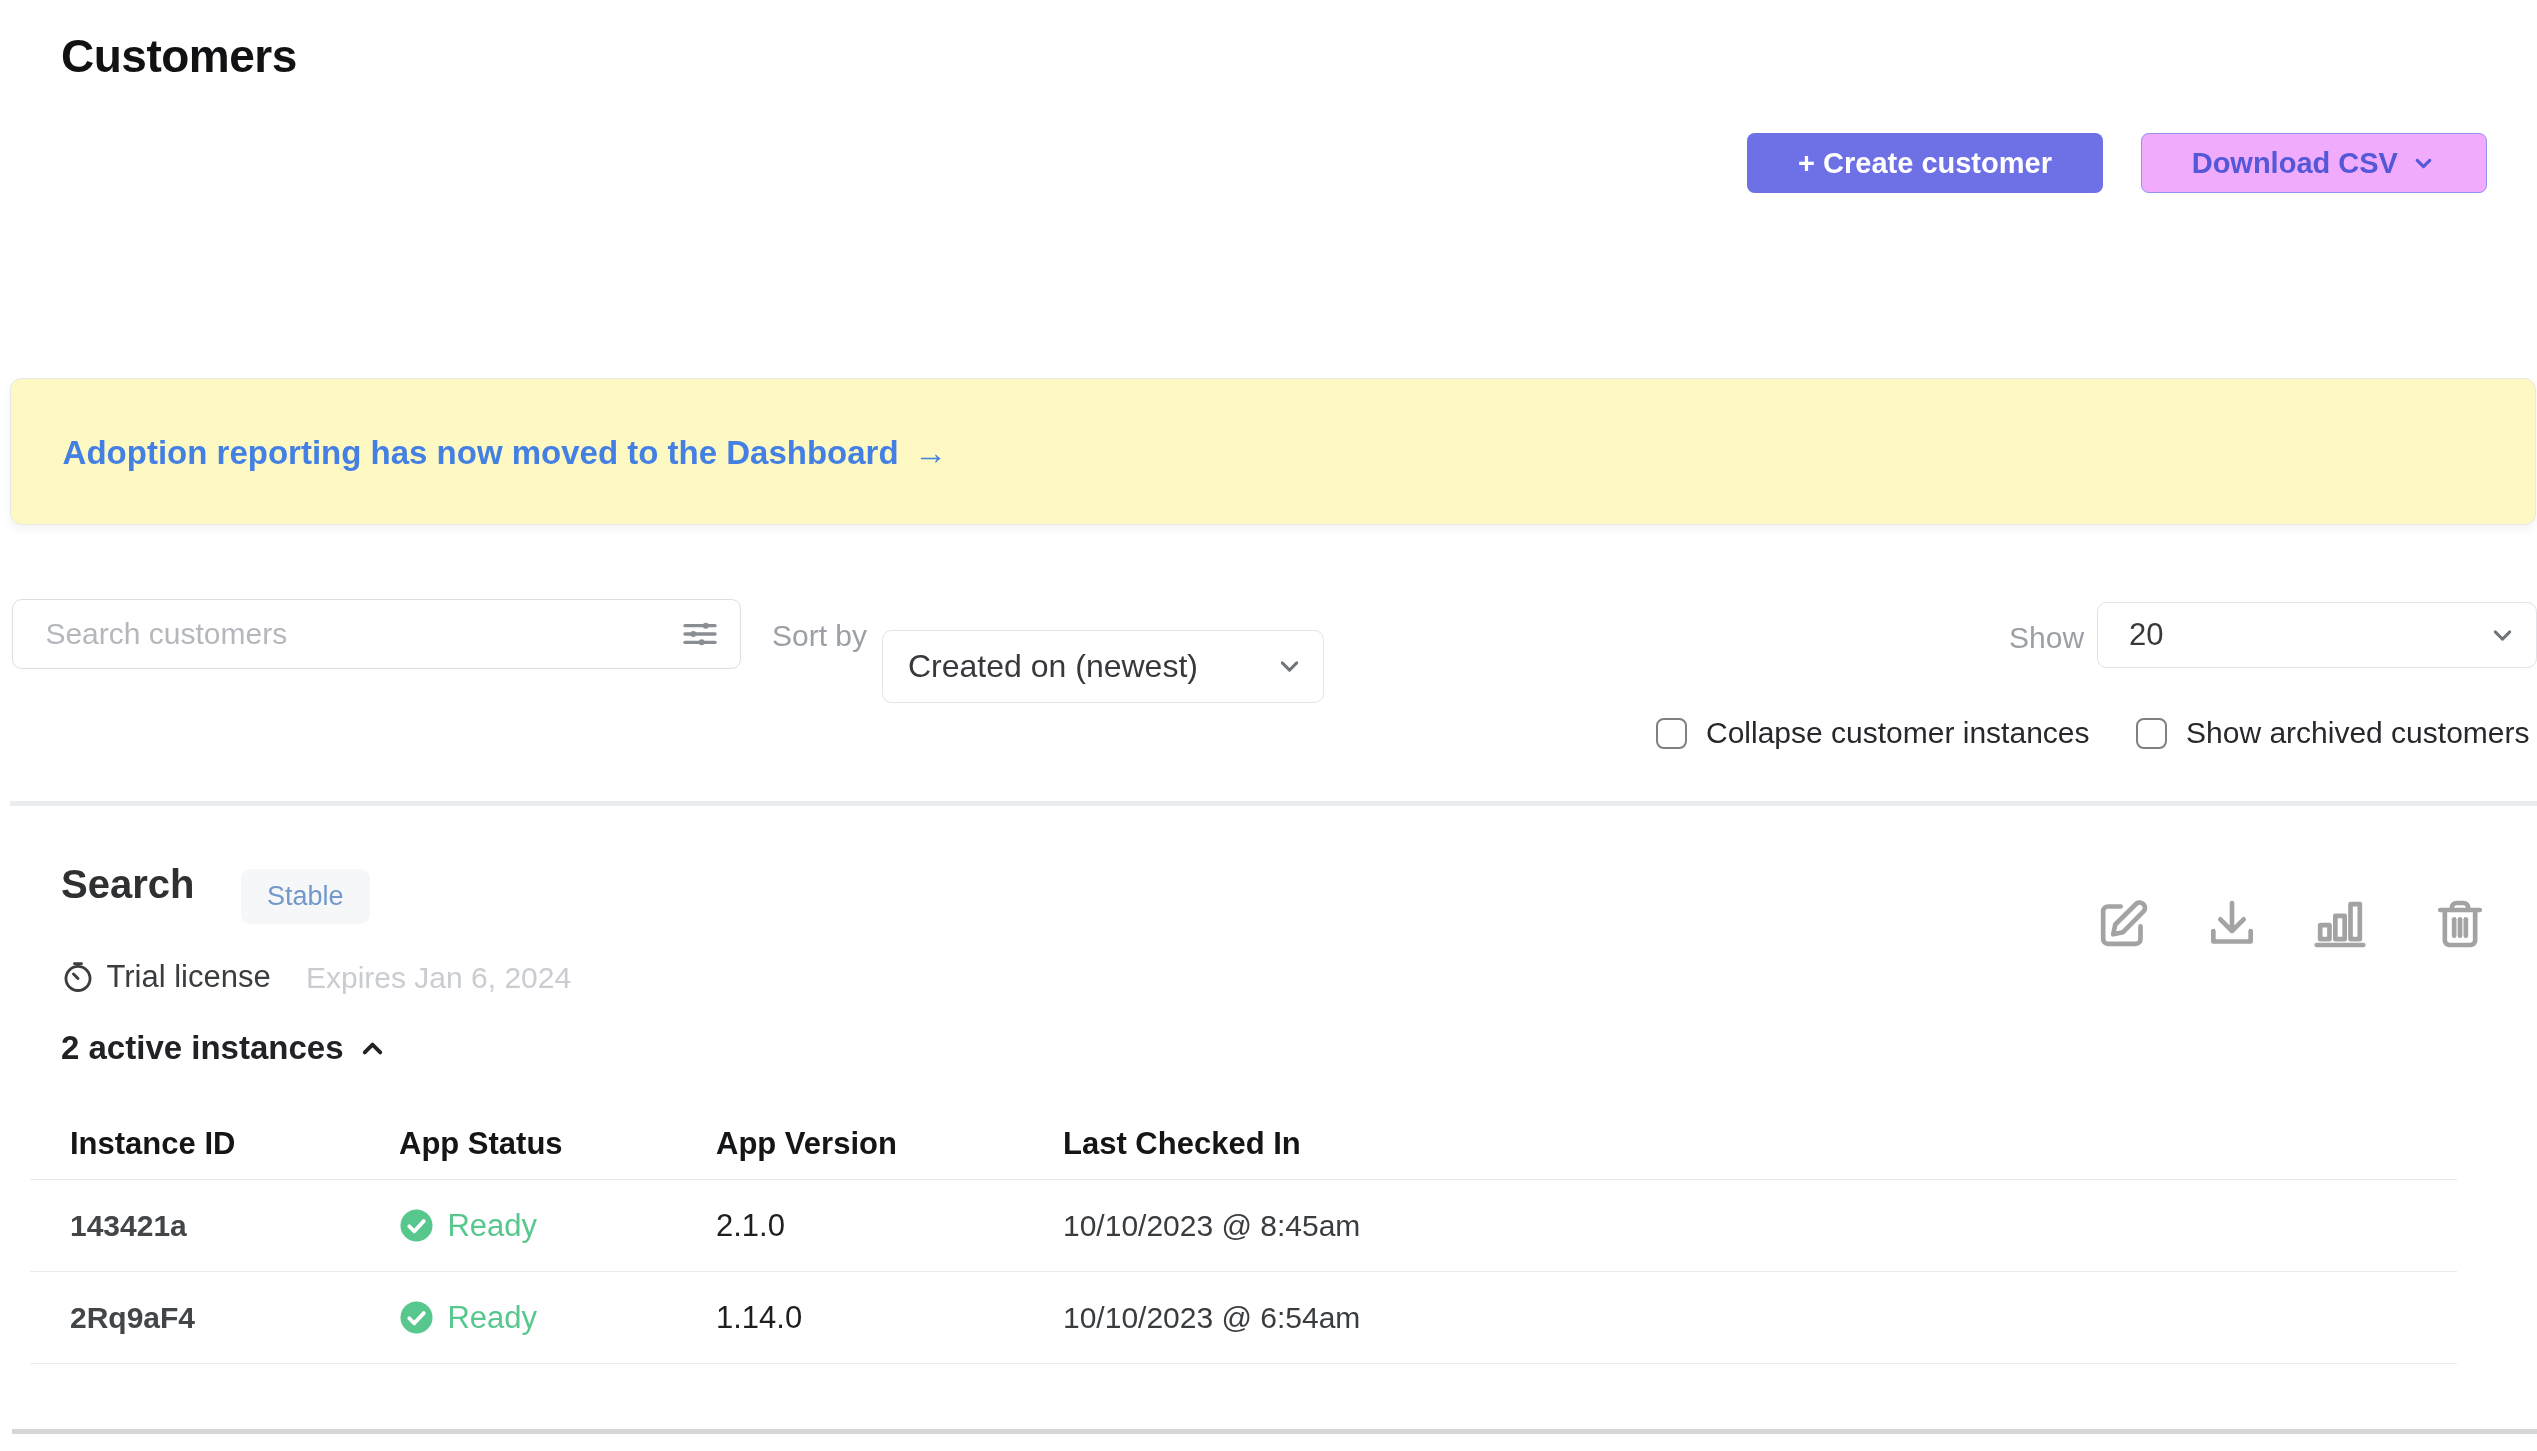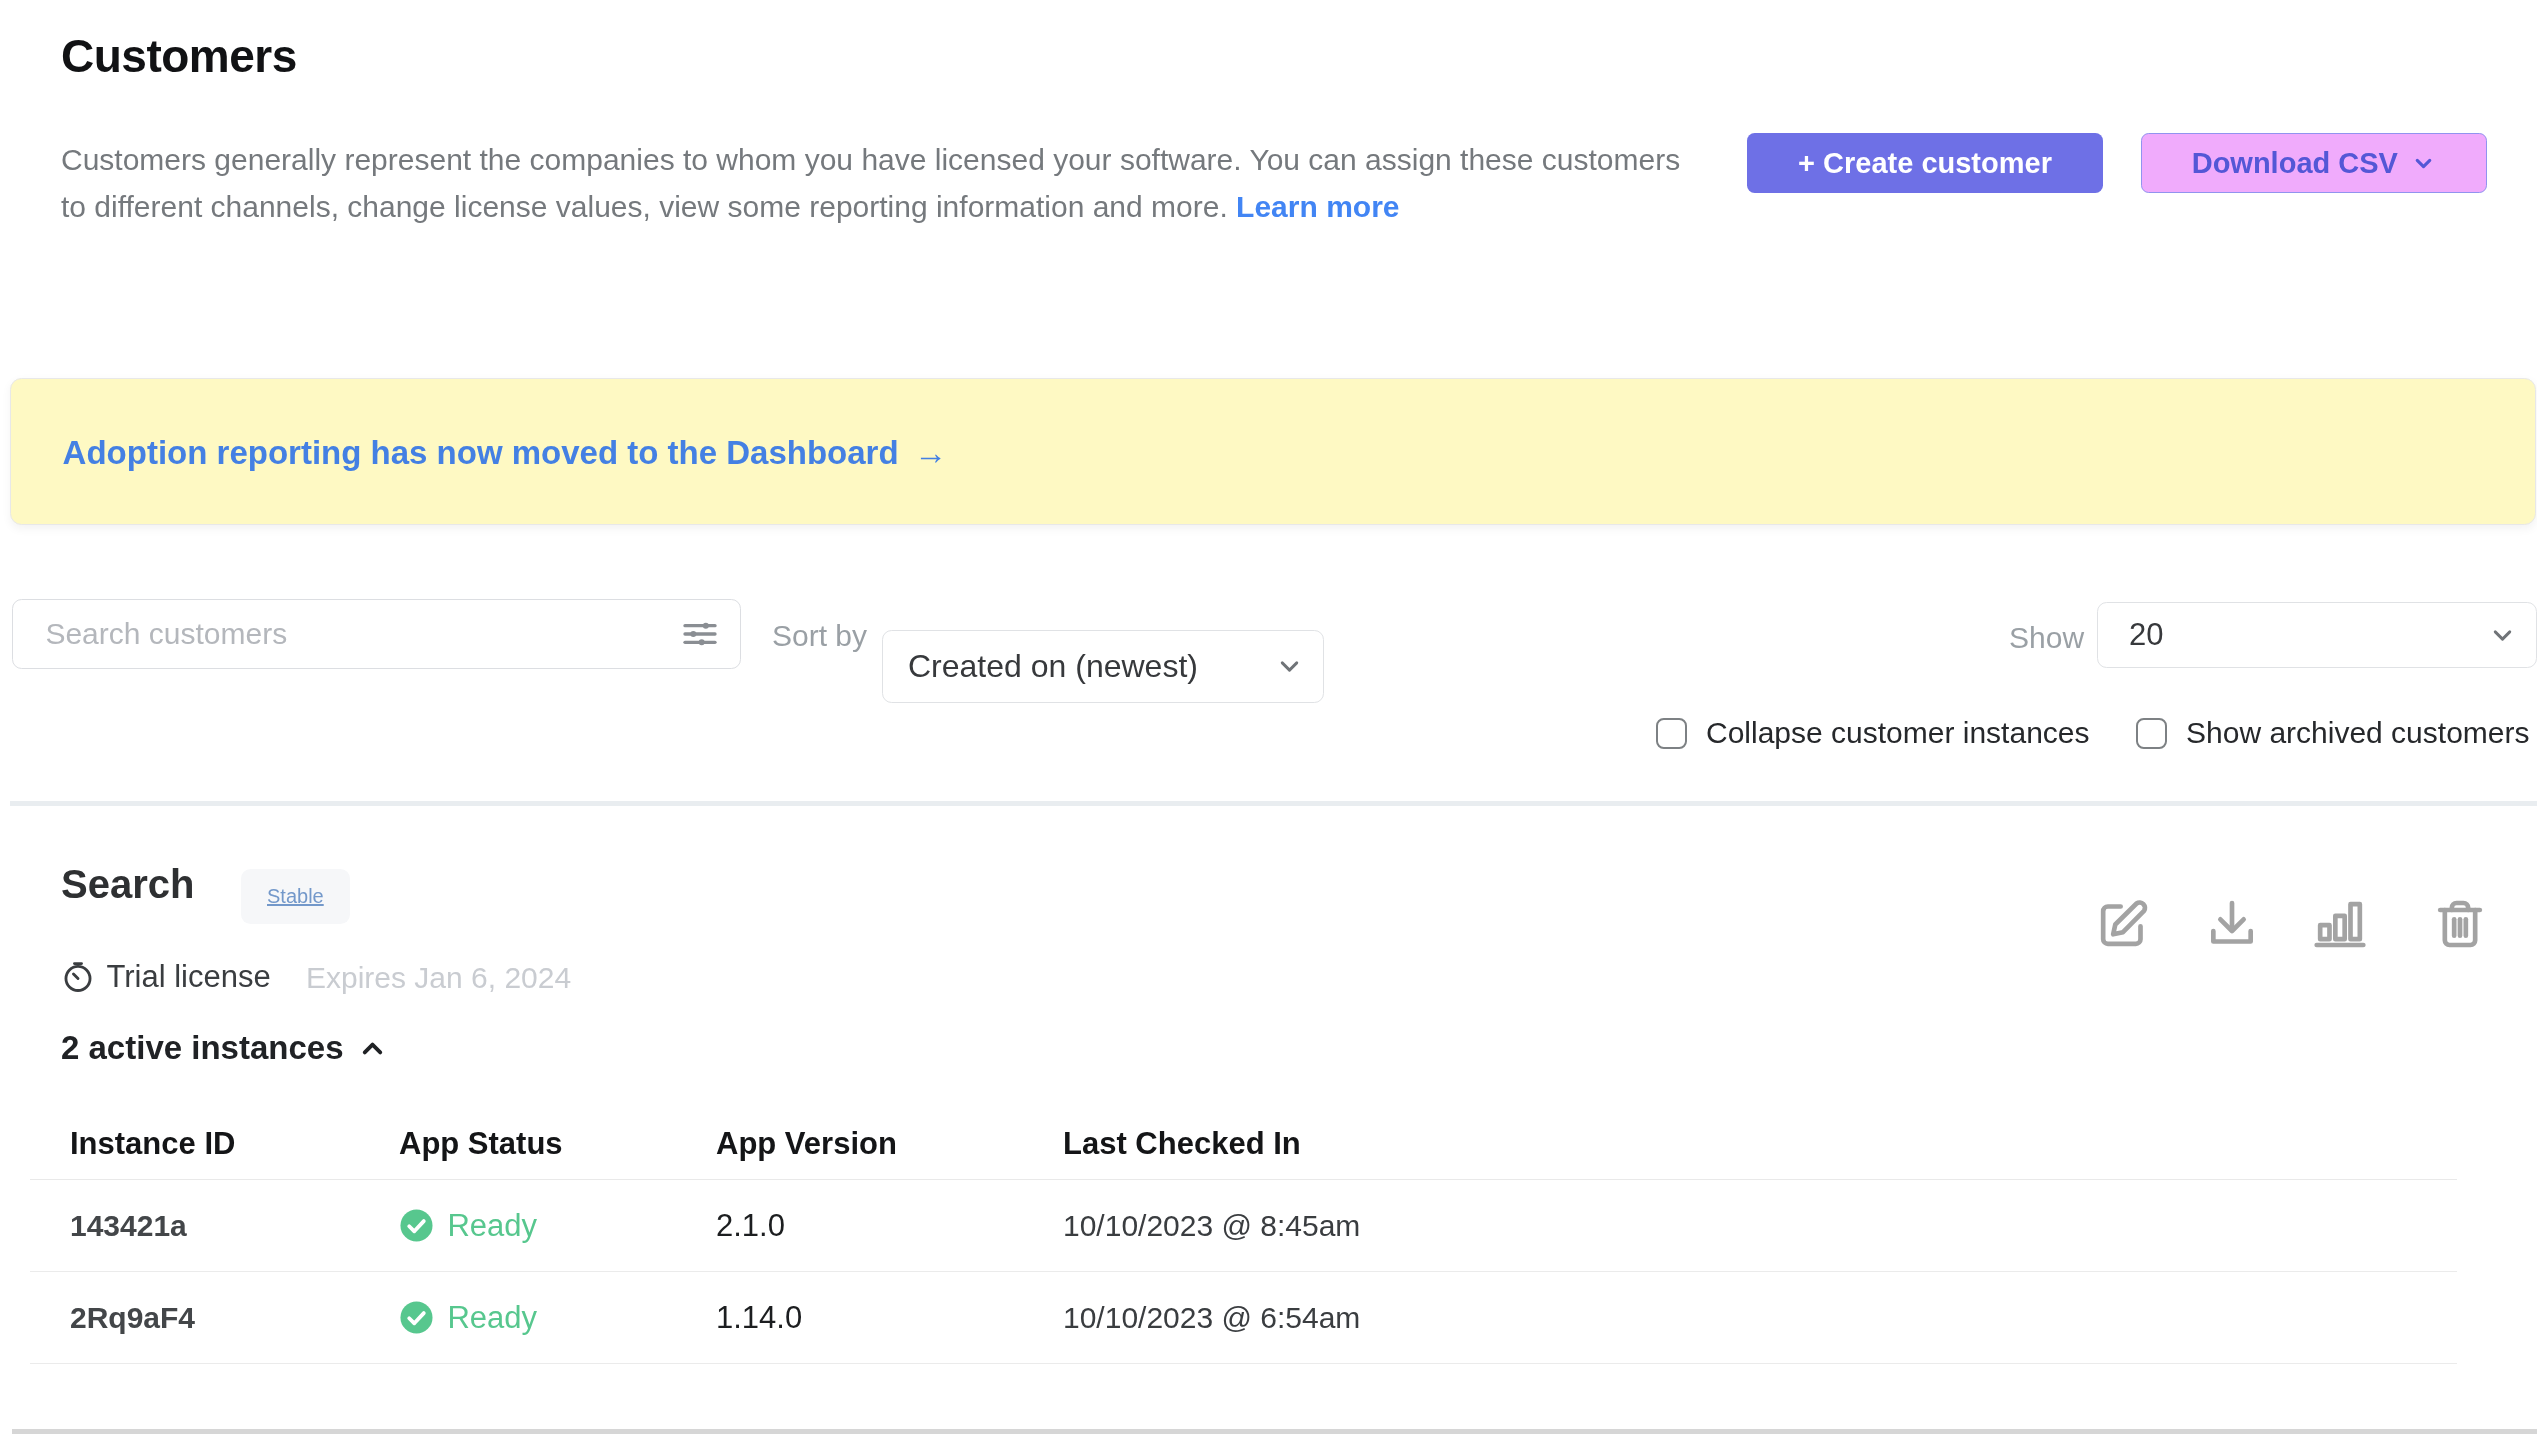--- a/index.html
+++ b/index.html
@@ -38,21 +38,21 @@
   .cb-group { position:absolute; top:715px; height:36px; display:flex; align-items:center; gap:19px; }
   .cb-collapse { left:1656px; }
   .cb-archived { left:2136px; }
   .cb-box { width:31px; height:31px; border:2.9px solid #7d8184; border-radius:7.7px; background:#fff; cursor:pointer; flex:0 0 auto; }
   .cb-label { font-size:30px; color:#26282b; white-space:nowrap; }
 
   .divider-top { position:absolute; left:9.6px; top:801px; width:2528px; height:4.8px; background:#e9edf0; }
 
   .cust-name { position:absolute; left:61px; top:862px; font-size:40px; font-weight:700; color:#2e3032; }
   .cust-badge { position:absolute; left:241px; top:869px; height:55px; line-height:55px; padding:0 26px; background:#f6f7f9;
-    border-radius:9.6px; font-size:20px; color:#7398ca;text-decoration:underline; }
+    border-radius:9.6px; font-size:27px; color:#7398ca; }
 
   .license-row { position:absolute; left:61px; top:958px; height:38px; display:flex; align-items:center; }
   .clock-icon { width:34px; height:34px; color:#3a3d40; margin-right:11.5px; }
   .license-label { font-size:31px; color:#3a3d40; }
   .expires { position:absolute; left:306px; top:961px; font-size:30px; color:#c9ccd1; }
 
   .action-icon { position:absolute; top:896px; width:56px; height:56px; color:#a3a3a3; cursor:pointer; }
   .icon-edit { left:2095px; } .icon-download { left:2204px; } .icon-chart { left:2312px; } .icon-trash { left:2432px; }
 
   .instances-toggle { position:absolute; left:61px; top:1029px; display:flex; align-items:center; gap:13.4px;
@@ -73,21 +73,20 @@
 
   svg { display:block; }
 </style>
 </head>
 <body>
 
 <div id="root">
 
   <h1 class="page-title">Customers</h1>
 
-  <p class="page-desc"><span>Customers generally represent the companies to whom you have licensed your software. You can assign these customers to different channels, change license values, view some reporting information and more. </span><a class="learn-more">Learn more</a></p>
 
   <button class="btn-create">+ Create customer</button>
 
   <button class="btn-download">
     <span>Download CSV</span>
     <svg width="25" height="25" viewBox="0 0 24 24" fill="none" stroke="currentColor" stroke-width="3" stroke-linecap="round" stroke-linejoin="round">
         <polyline points="6 9 12 15 18 9"></polyline>
       </svg>
   </button>
 

